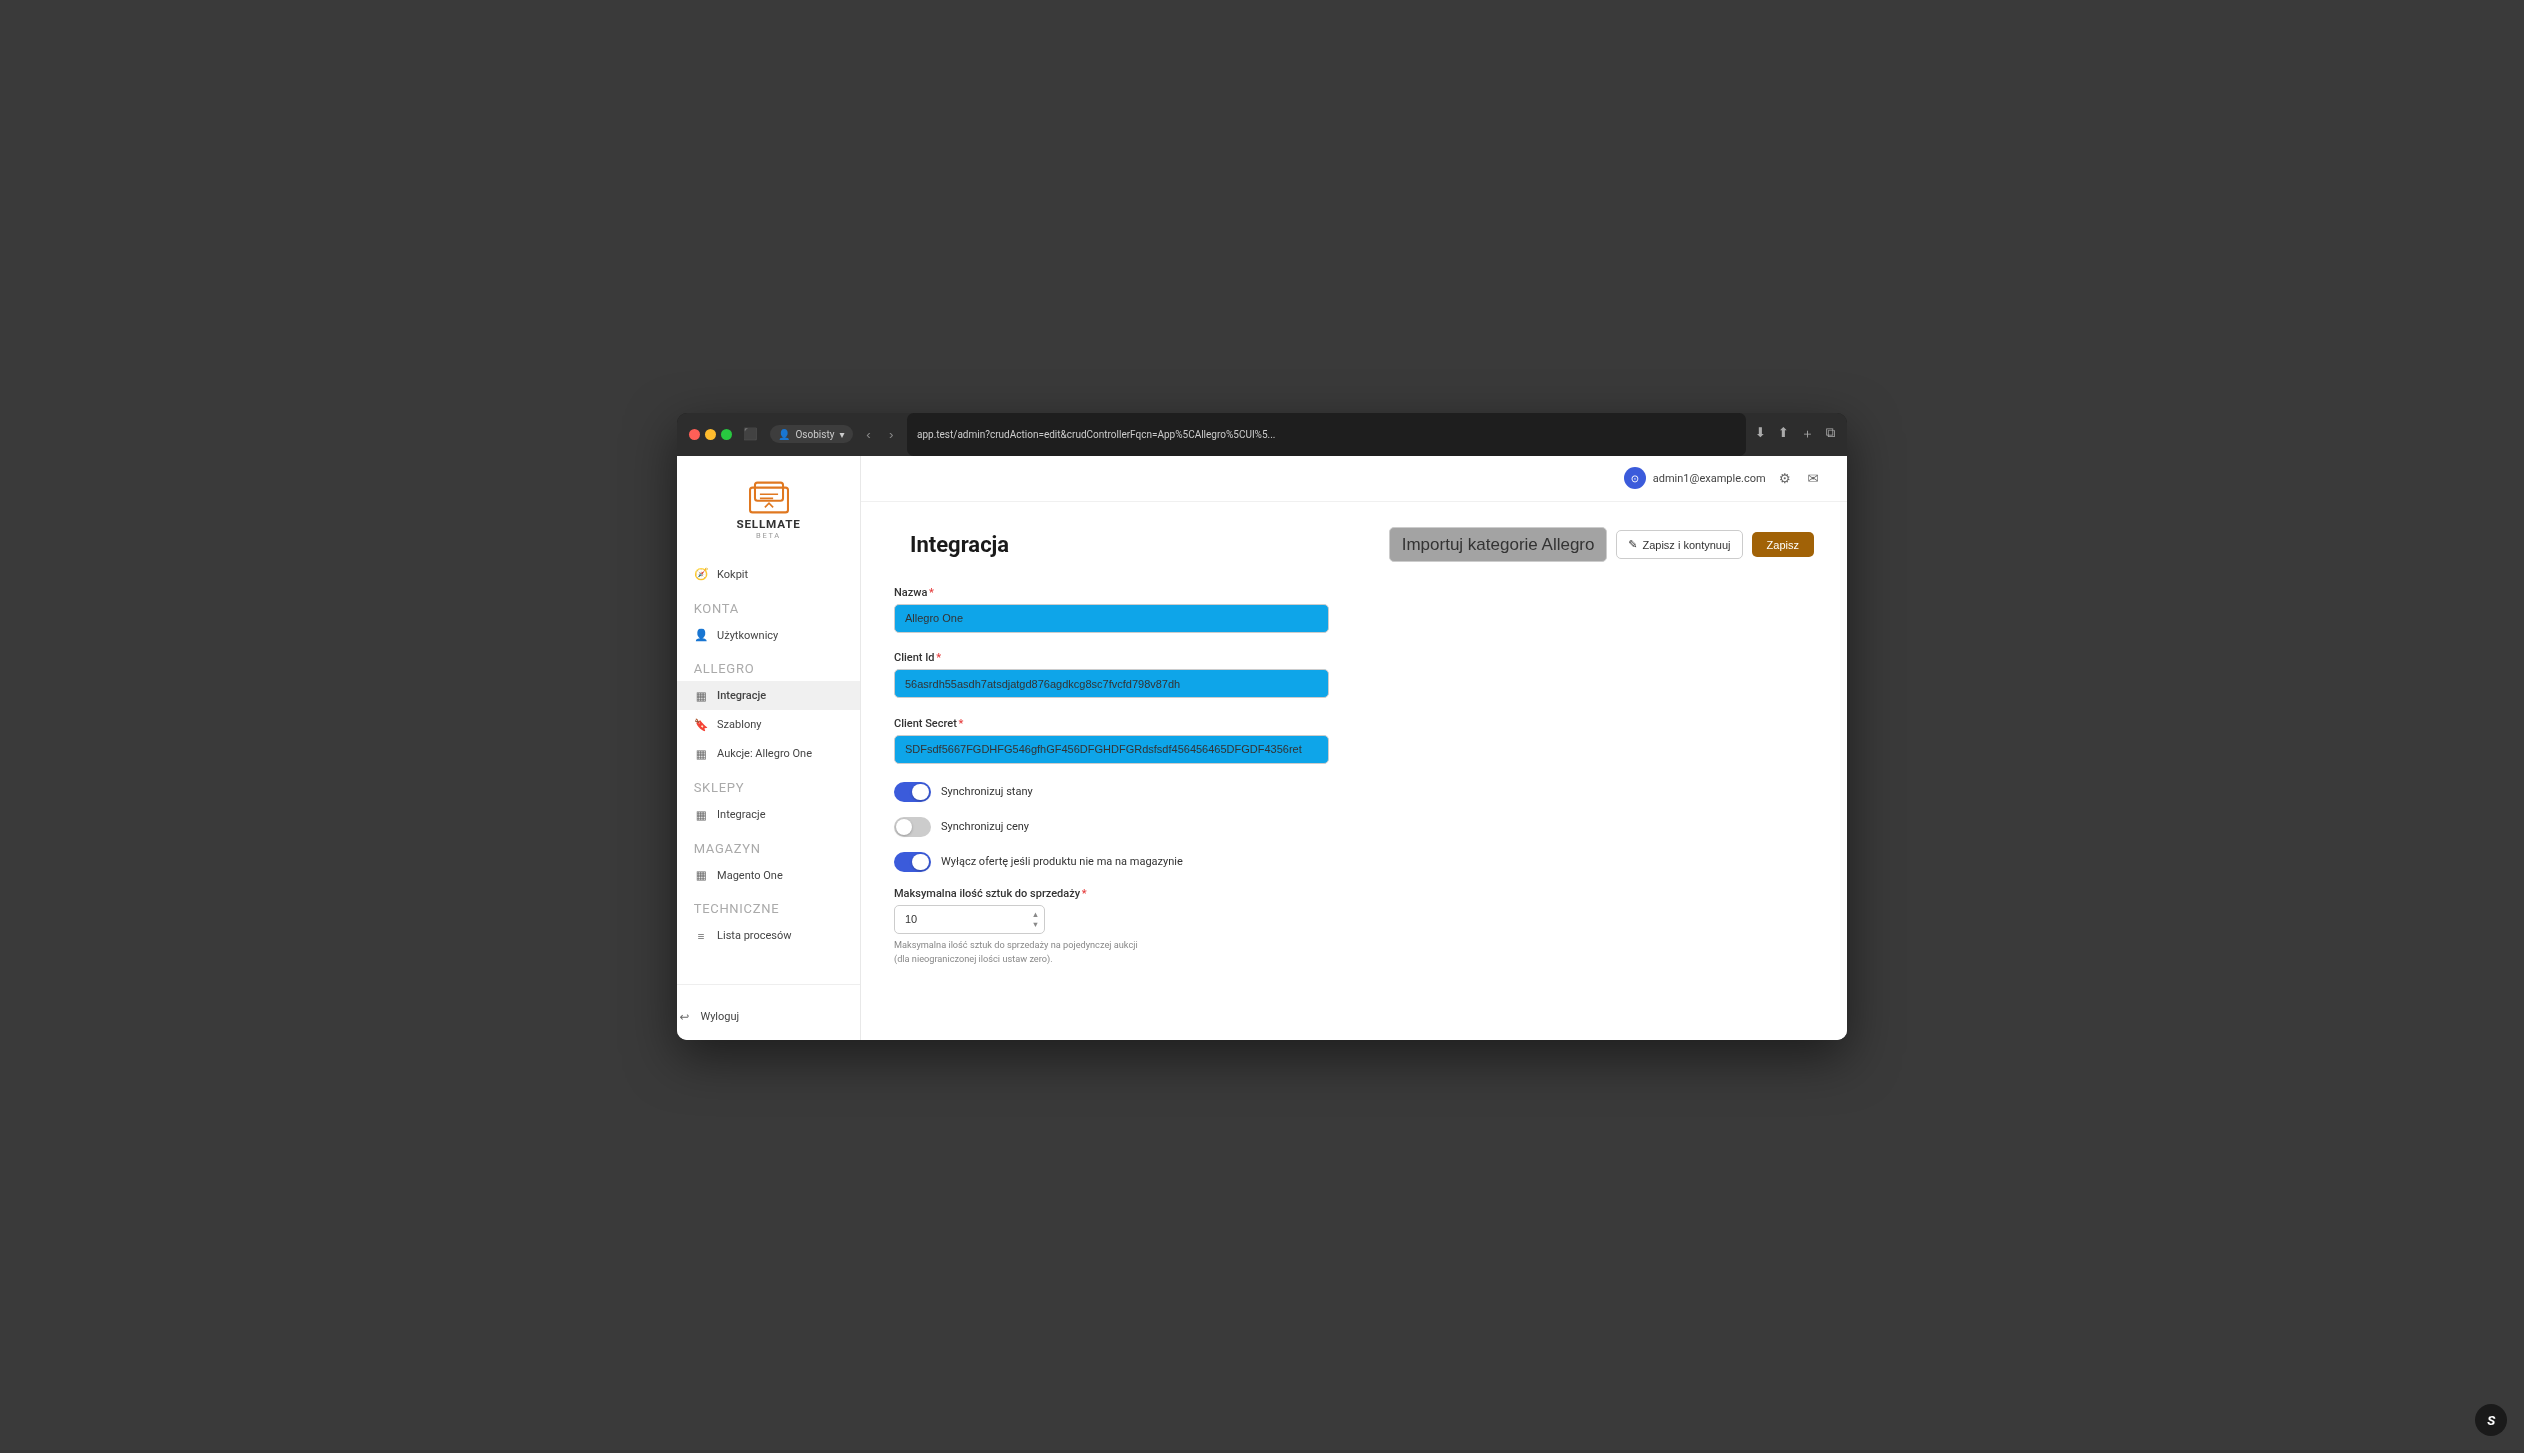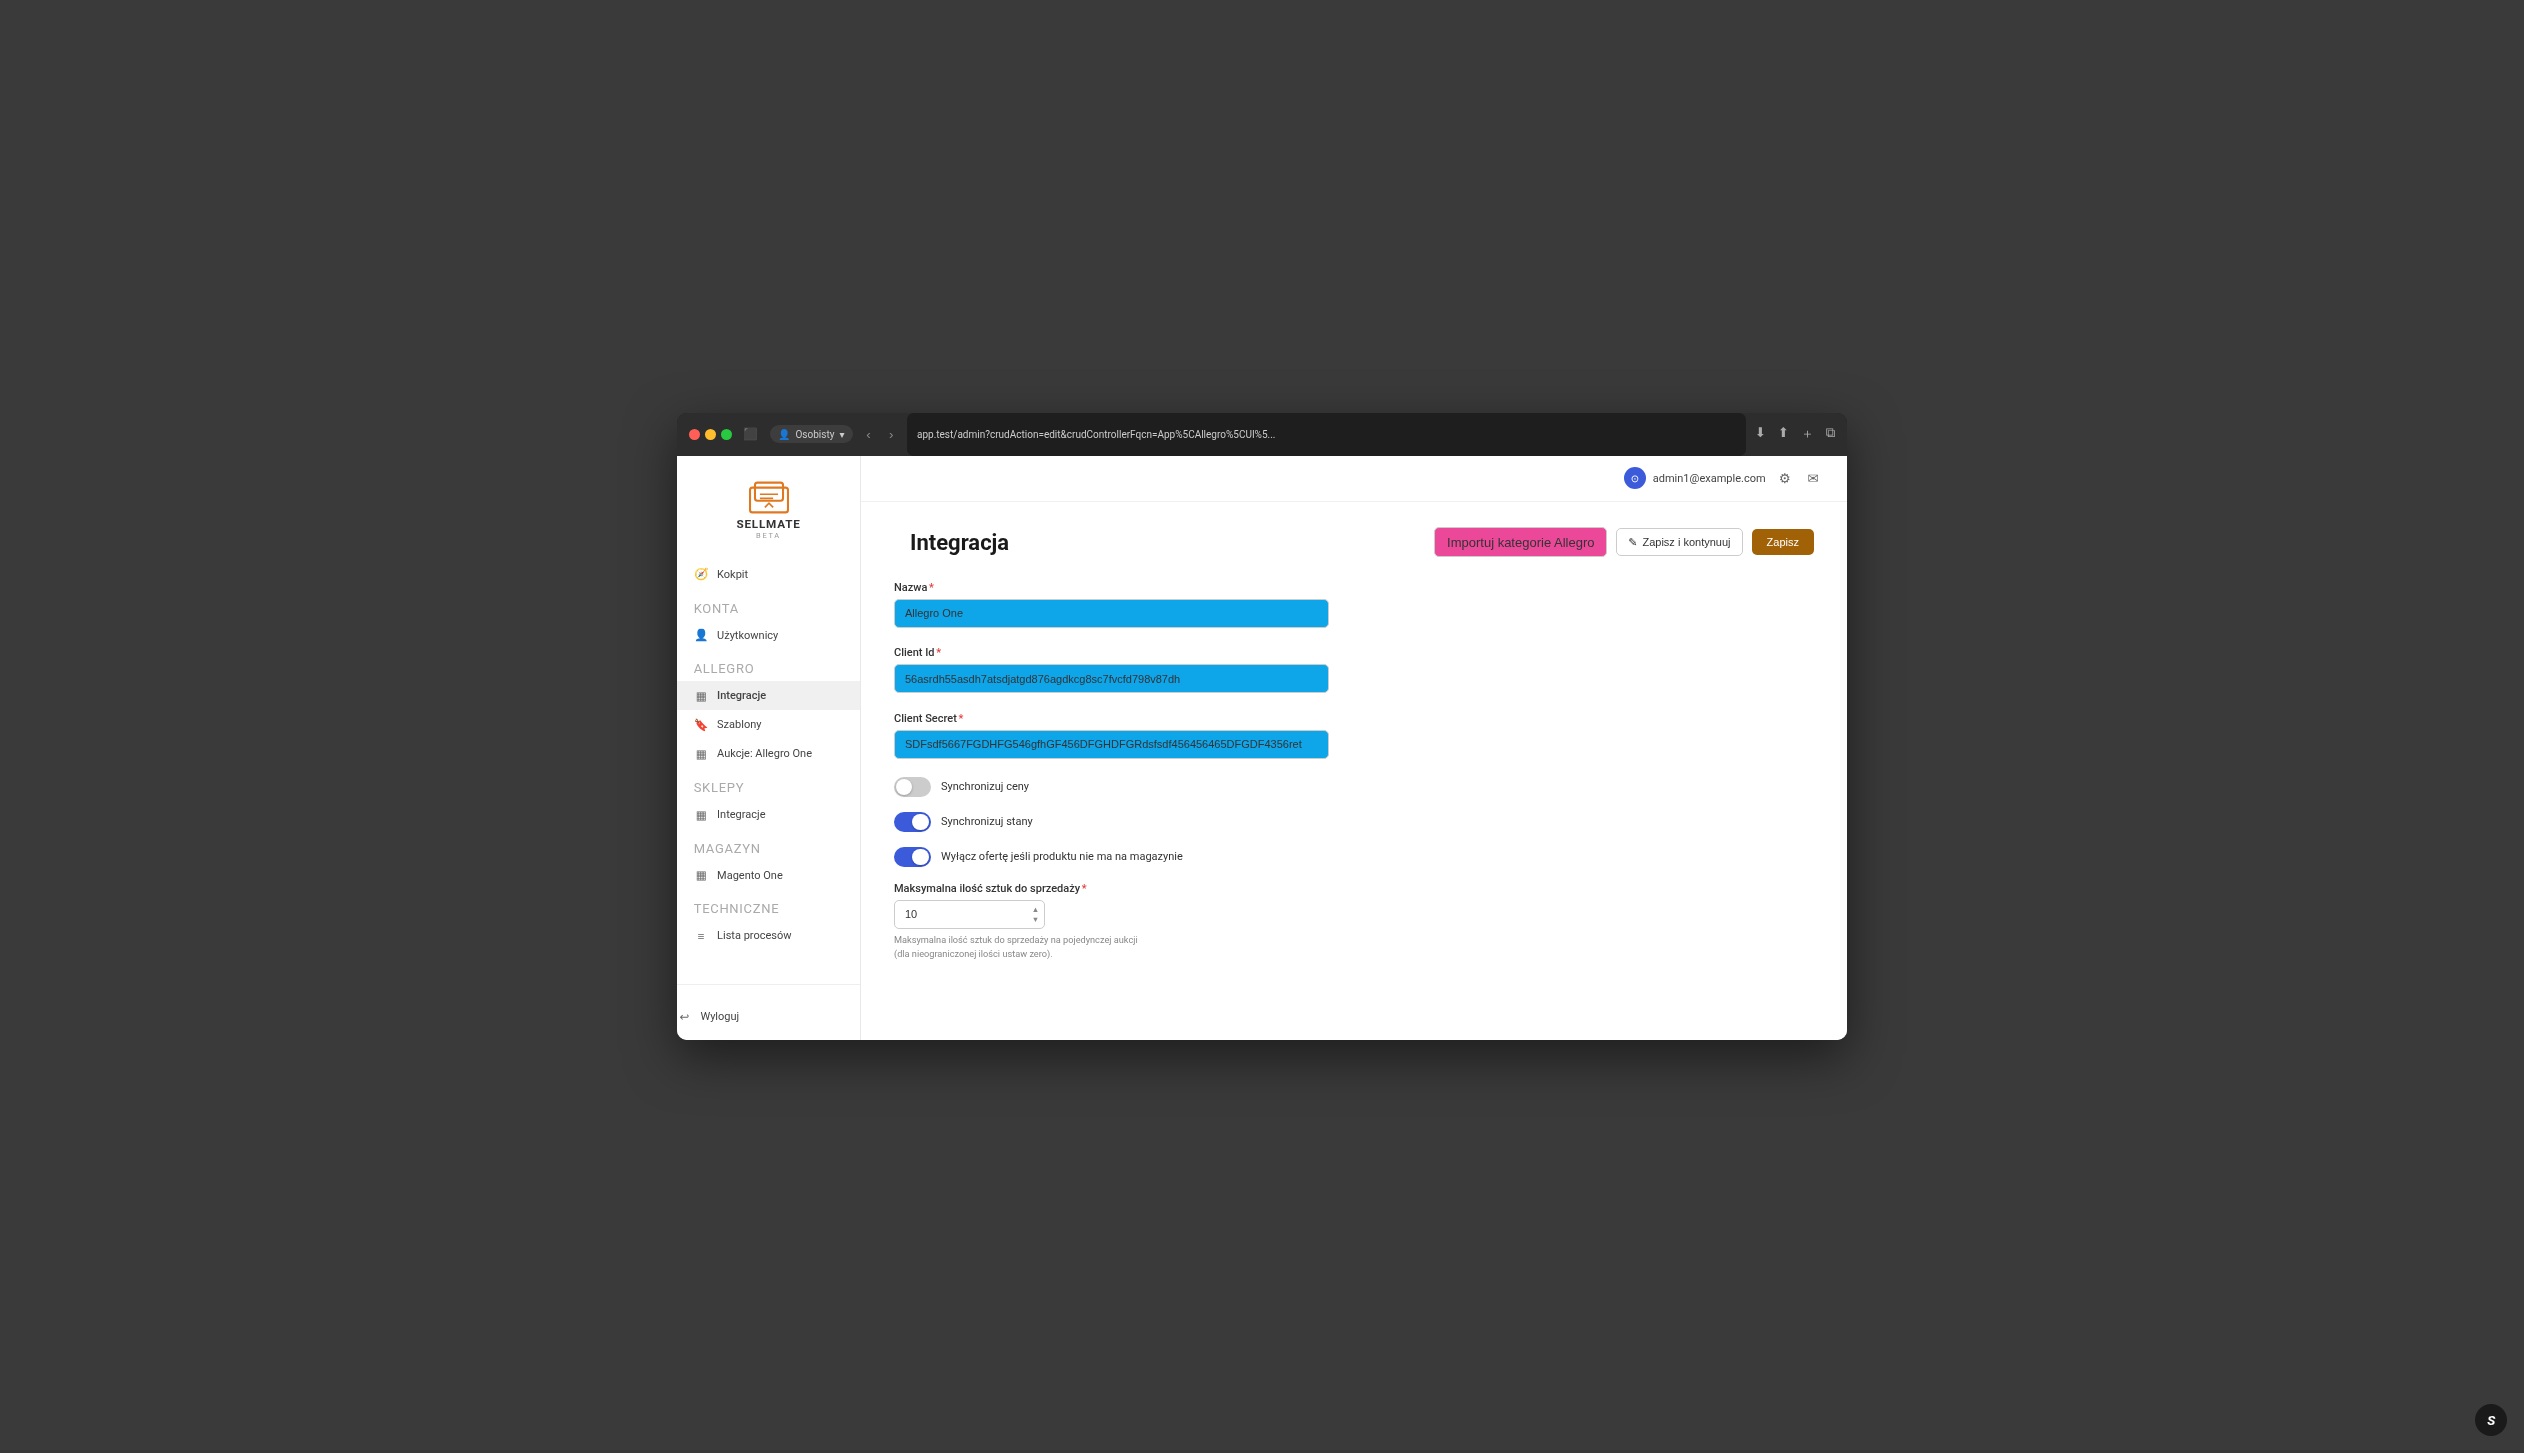--- a/index.html
+++ b/index.html
@@ -244,25 +244,25 @@
       margin-left: 16px;
     }
 
     .header-actions {
       display: flex;
       gap: 8.4px;
       align-items: center;
     }
 
     .btn-outline {
-      background: #ec4899;
+      background: #a3a3a3;
       border: 0.8px solid #ccc;
       border-radius: 5px;
       padding: 6.7px 11.7px;
-      font-size: 13px;
+      font-size: 17px;
       color: #333;
       cursor: pointer;
       white-space: nowrap;
     }
 
     .btn-outline-icon {
       background: #fff;
       border: 0.8px solid #ccc;
       border-radius: 5px;
       padding: 6.7px 11.7px;
@@ -572,31 +572,31 @@
 
         <div class="form-group">
           <label class="form-label">
             <span>Client Secret</span><span class="required-star">*</span>
           </label>
           <input class="form-input" type="text" value="SDFsdf5667FGDHFG546gfhGF456DFGHDFGRdsfsdf456456465DFGDF4356ret" style="">
         </div>
 
 
         <div class="toggle-row">
+          <div class="toggle-switch on">
+            <div class="toggle-knob"></div>
+          </div>
+          <span class="toggle-label">Synchronizuj stany</span>
+        </div>
+
+        <div class="toggle-row">
           <div class="toggle-switch off">
             <div class="toggle-knob"></div>
           </div>
           <span class="toggle-label">Synchronizuj ceny</span>
-        </div>
-
-        <div class="toggle-row">
-          <div class="toggle-switch on">
-            <div class="toggle-knob"></div>
-          </div>
-          <span class="toggle-label">Synchronizuj stany</span>
         </div>
 
         <div class="toggle-row">
           <div class="toggle-switch on">
             <div class="toggle-knob"></div>
           </div>
           <span class="toggle-label">Wyłącz ofertę jeśli produktu nie ma na magazynie</span>
         </div>
 
         <div class="form-group">

